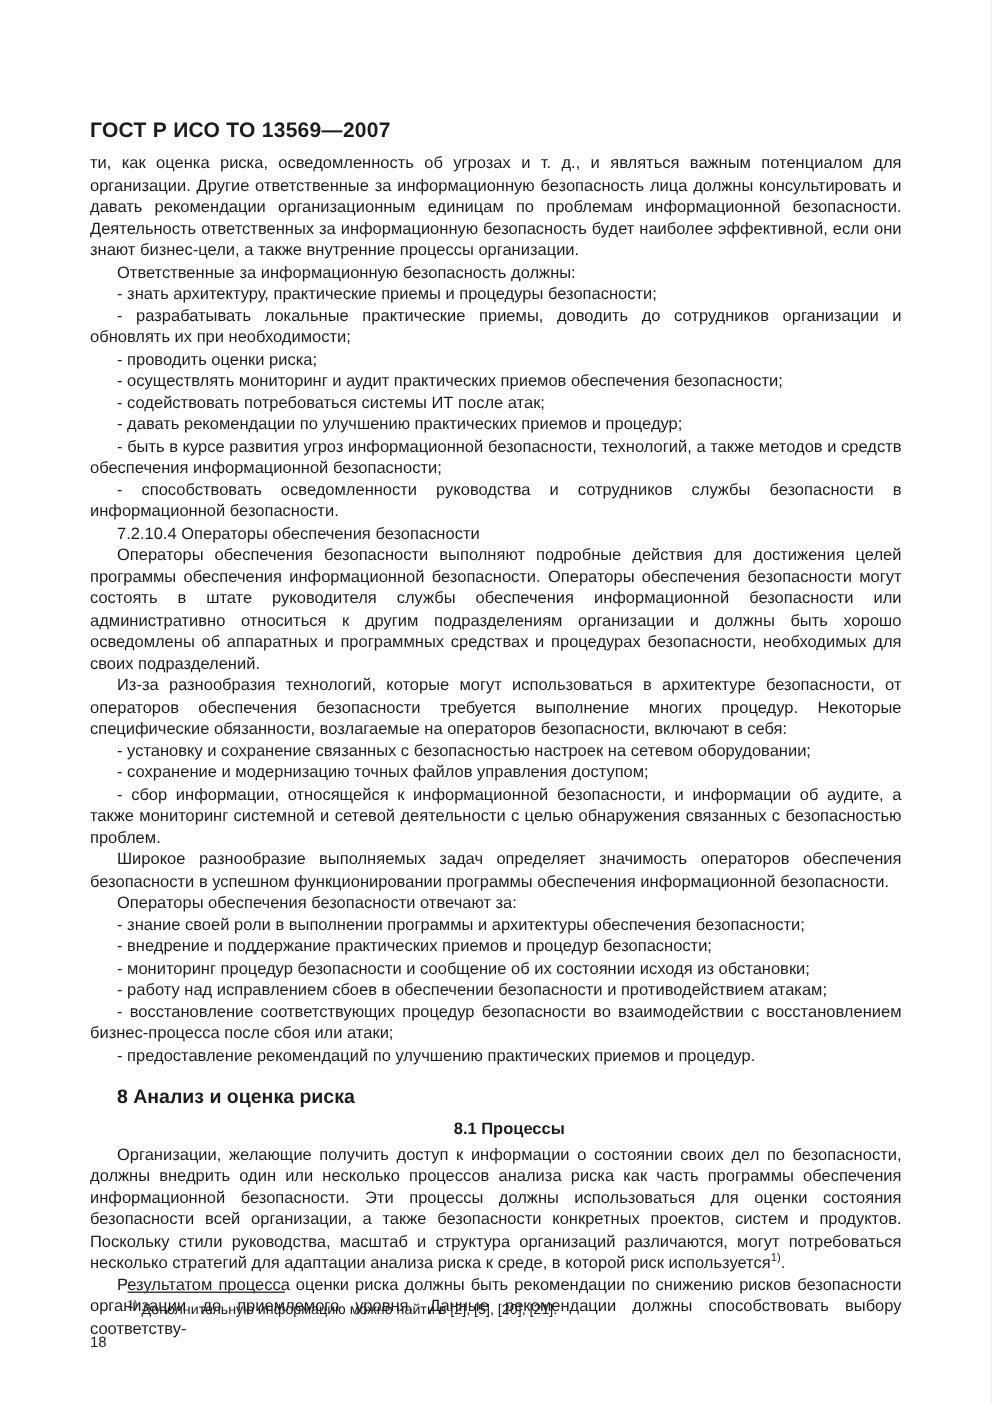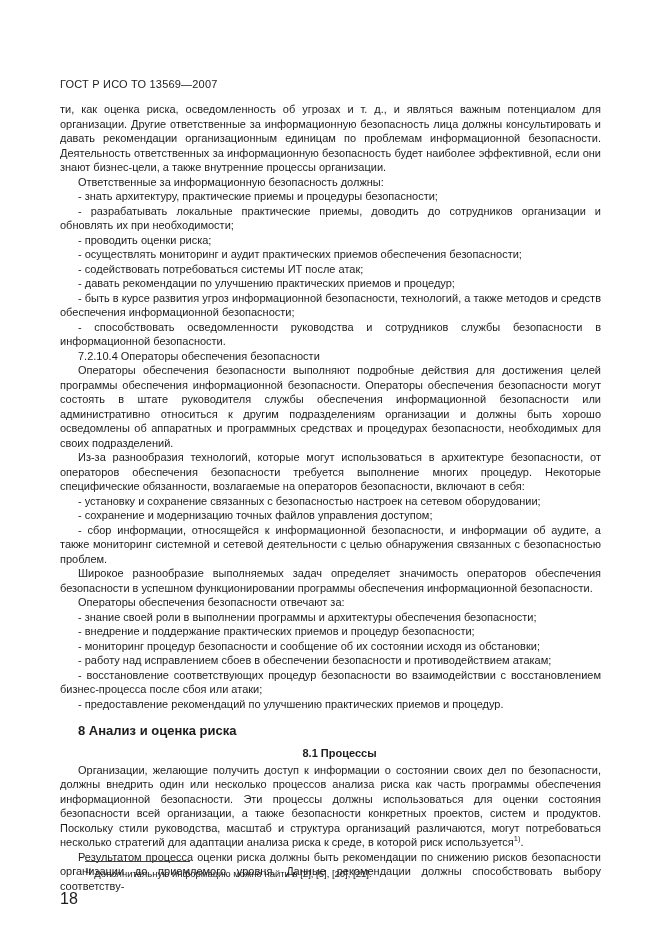--- a/index.html
+++ b/index.html
@@ -8,21 +8,21 @@
   .page {
     position:relative;
     width:661px; height:936px;
     background:#ffffff;
     color:#1c1c1c;
     overflow:hidden;
     margin:0;
   }
   .doc-header {
     position:absolute; left:60px; top:78px;
-    font-size:11px; font-weight:normal; letter-spacing:0.2px;
+    font-size:14px; font-weight:bold; letter-spacing:0.2px;
   }
   .content {
     position:absolute; left:60px; top:102px; width:541px;
     font-size:11px; line-height:14.5px; text-align:justify;
   }
   .para { text-indent:18px; }
   .para.noindent { text-indent:0; }
   .subsection { text-indent:18px; font-weight:normal; }
   .h1 {
     font-weight:bold; font-size:13px; line-height:15px;
@@ -35,21 +35,21 @@
   sup { font-size:7.5px; vertical-align:super; line-height:0; }
   .footnote-rule {
     position:absolute; left:85px; top:861px; width:105px;
     border-top:1px solid #444; height:0;
   }
   .footnote {
     position:absolute; left:85px; top:868px; width:470px;
     font-size:9.5px; line-height:12px; text-align:left;
   }
   .page-number {
-    position:absolute; left:60px; top:890px; font-size:16px;
+    position:absolute; left:60px; top:890px; font-size:10px;
   }
 </style>
 </head>
 <body>
 
 <div class="page">
 
   <div class="doc-header">ГОСТ Р ИСО ТО 13569—2007</div>
 
   <div class="content">

